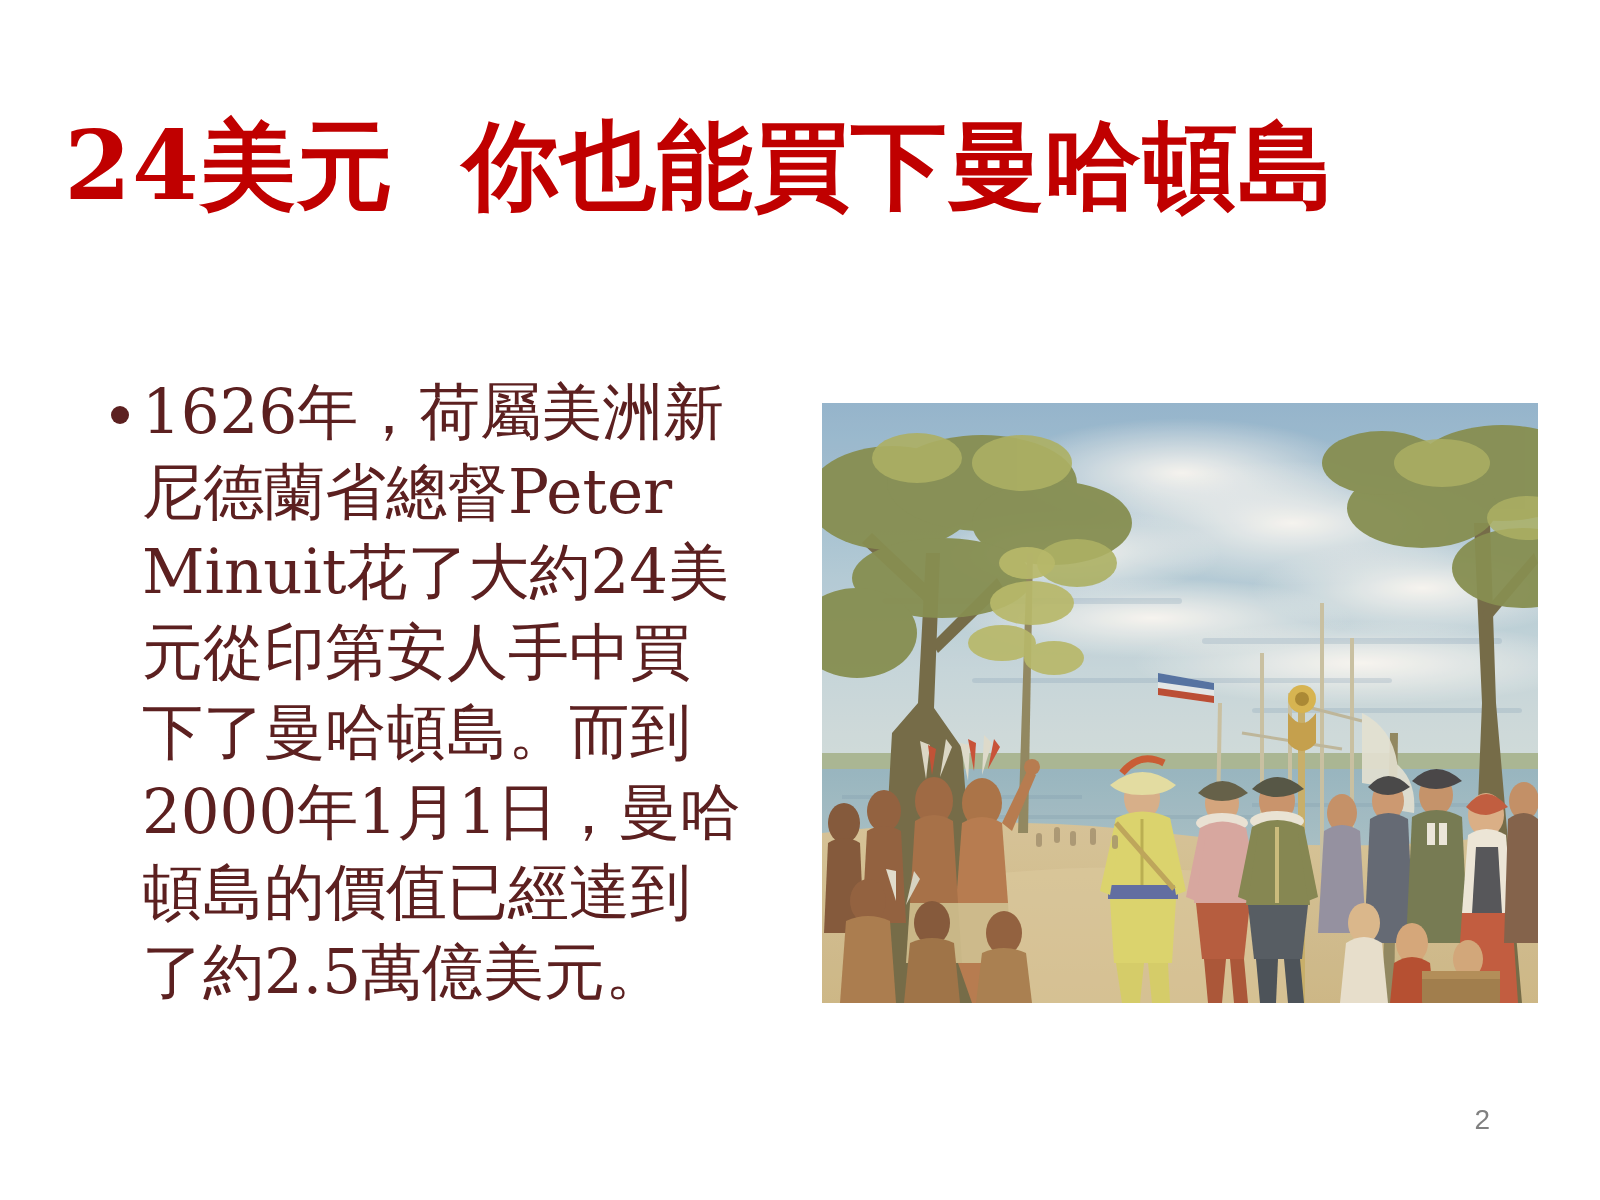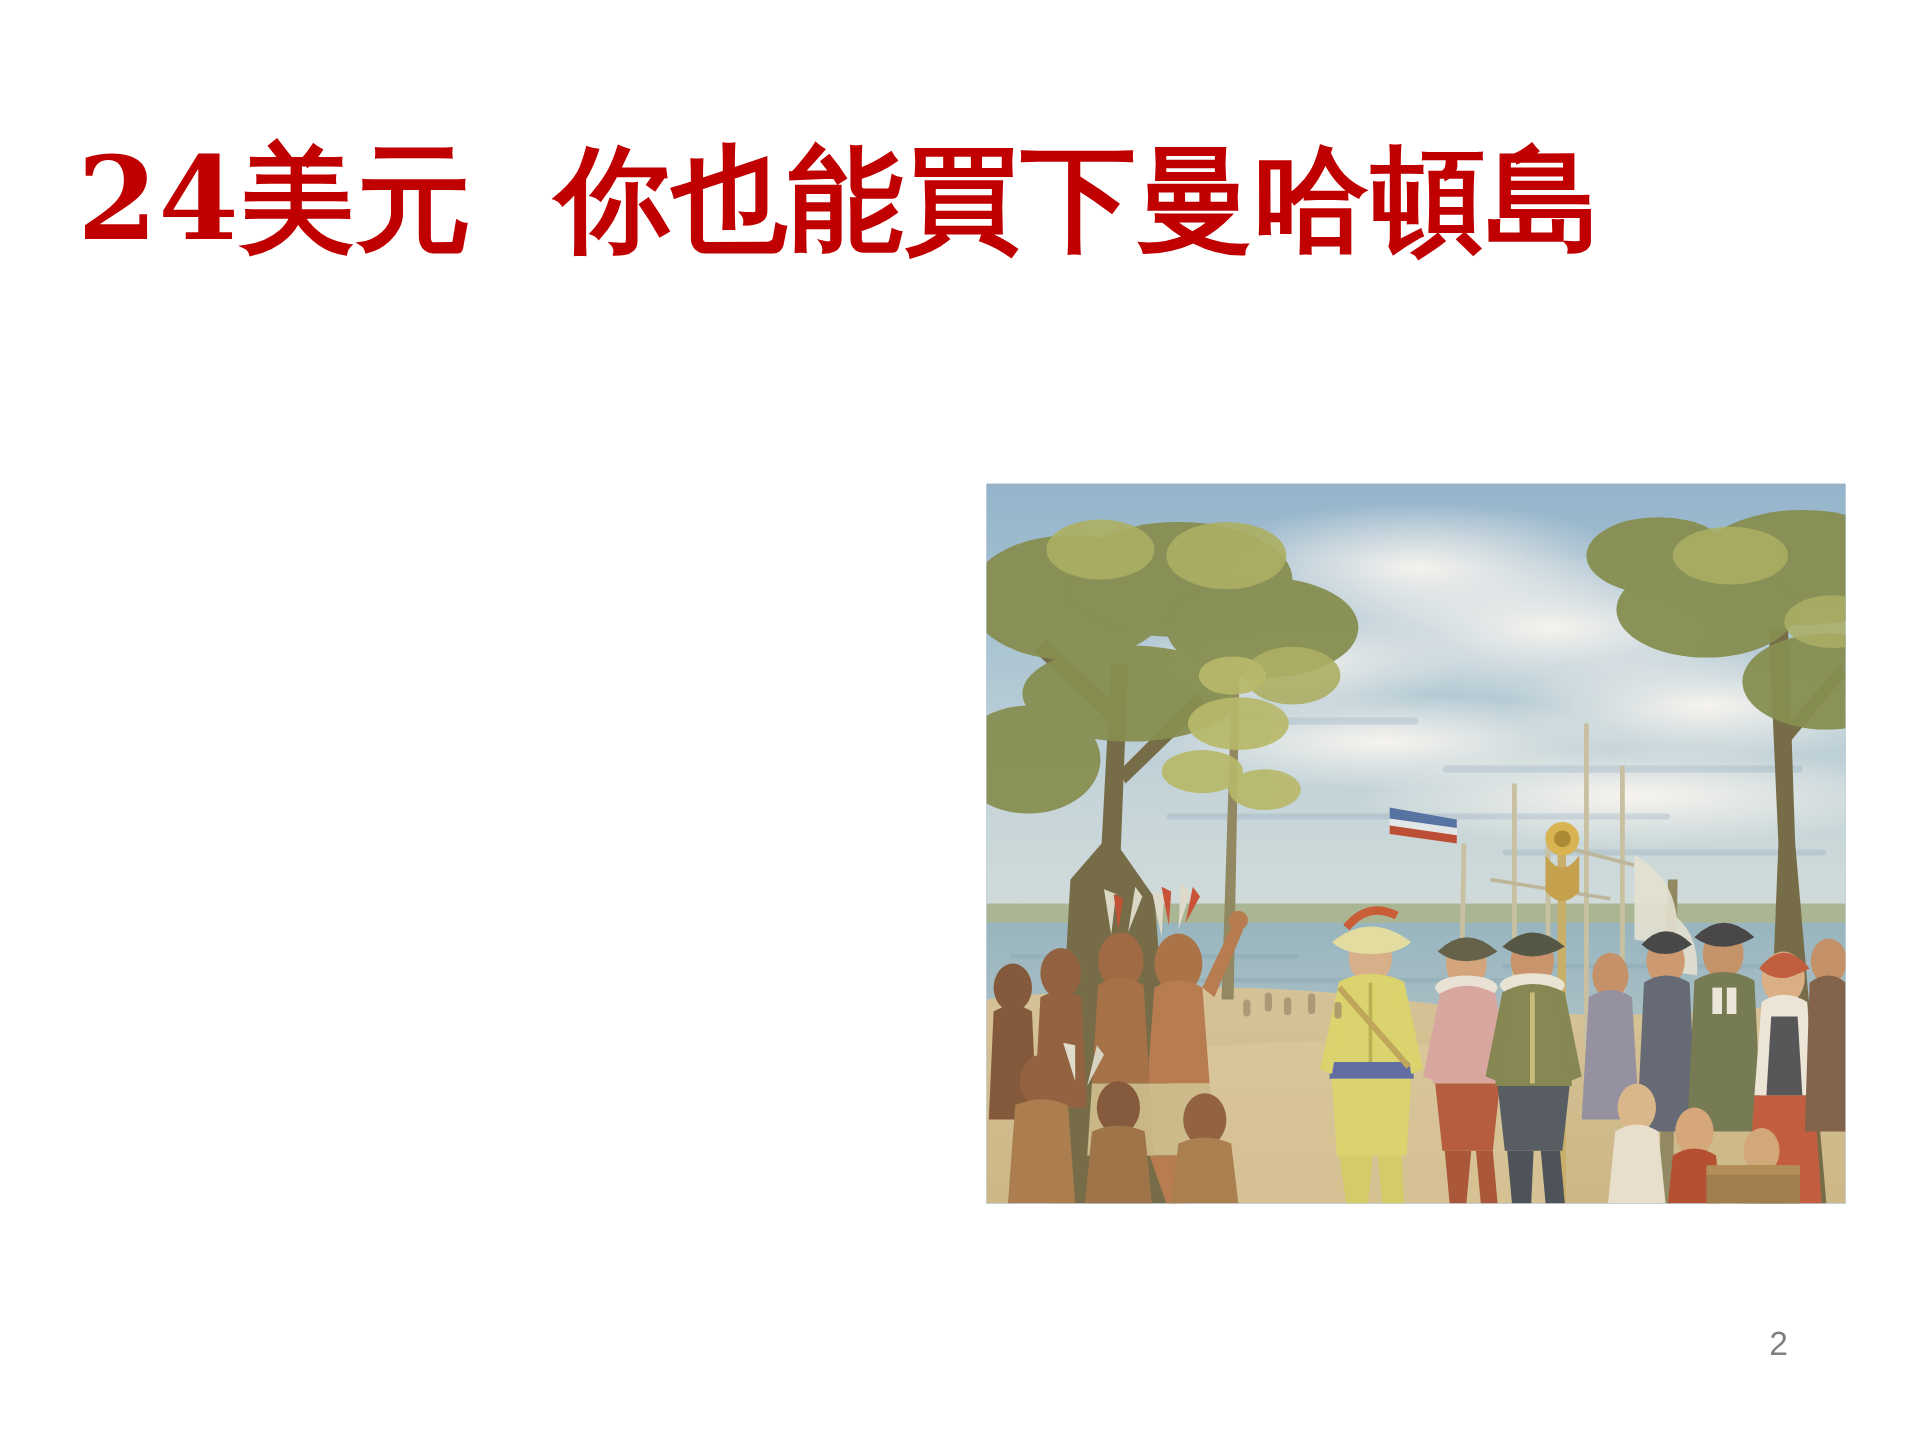--- a/index.html
+++ b/index.html
@@ -97,20 +97,33 @@
     font-family: "Liberation Sans", sans-serif;
   }
 </style>
 </head>
 <body>
 
 <div class="slide">
 
   <div class="title">24美元  你也能買下曼哈頓島</div>
 
+  <div class="body-block">
+    <div class="bullet-row">
+      <div class="bullet-dot"><span></span></div>
+      <div class="para">1626年，荷屬美洲新
+尼德蘭省總督Peter
+Minuit花了大約24美
+元從印第安人手中買
+下了曼哈頓島。而到
+2000年1月1日，曼哈
+頓島的價值已經達到
+了約2.5萬億美元。</div>
+    </div>
+  </div>
 
   <div class="painting">
     <svg viewBox="0 0 716 600" preserveAspectRatio="none">
       <defs>
         <linearGradient id="skyG" x1="0" y1="0" x2="0" y2="1">
           <stop offset="0%" stop-color="#8fb6d6"></stop>
           <stop offset="35%" stop-color="#a7c8de"></stop>
           <stop offset="70%" stop-color="#c6dbe6"></stop>
           <stop offset="100%" stop-color="#d4e2e6"></stop>
         </linearGradient>

